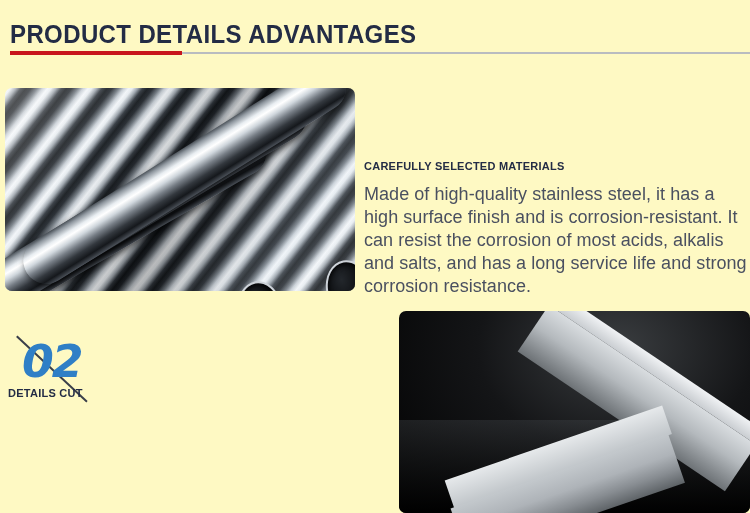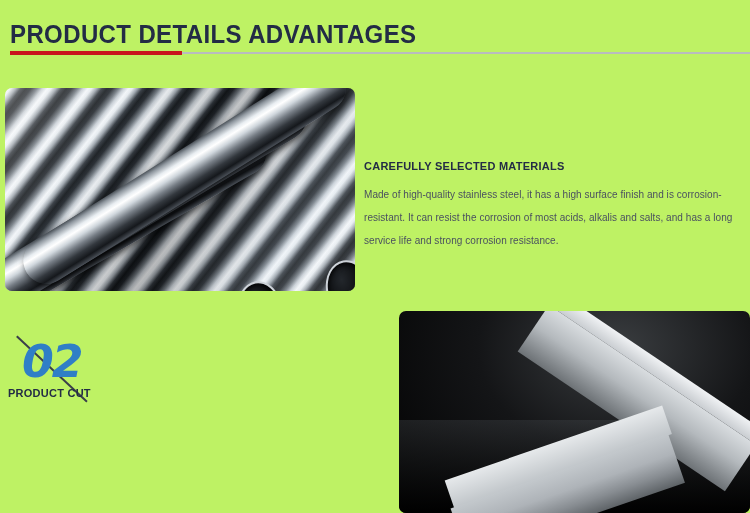--- a/index.html
+++ b/index.html
@@ -9,21 +9,21 @@
     height: 513px;
     background: #ffffff;
     font-family: "Liberation Sans", sans-serif;
     overflow: hidden;
   }
 
   .page {
     position: relative;
     width: 750px;
     height: 513px;
-    background: #bef264;
+    background: #fef9c3;
   }
 
   
   .header {
     position: absolute;
     left: 0; top: 0;
     width: 750px;
     height: 62px;
   }
   .page-title {
@@ -202,21 +202,21 @@
     font-family: "Liberation Sans", sans-serif;
     font-size: 11px;
     font-weight: bold;
     letter-spacing: 0.25px;
     color: #232c45;
     white-space: nowrap;
   }
   .feat-body {
     position: absolute;
     font-family: "Liberation Sans", sans-serif;
-    font-size: 10px;
+    font-size: 18px;
     line-height: 23px;
     color: #4a5060;
     letter-spacing: 0.05px;
   }
 
   
   .b1-num   { left: 366px; top: 90px; }
   .b1-title { left: 364px; top: 160px; }
   .b1-body  { left: 364px; top: 183px; width: 384px; }
 
@@ -252,21 +252,21 @@
 
   <div class="feat-body b1-body">Made of high-quality stainless steel, it has a high surface finish and is corrosion-resistant. It can resist the corrosion of most acids, alkalis and salts, and has a long service life and strong corrosion resistance.</div>
 
   <div class="numbox b2-num">
     <div class="slash">
         <i></i>
       </div>
     <div class="numglyph">02</div>
   </div>
 
-  <div class="feat-title b2-title">PRODUCT CUT</div>
+  <div class="feat-title b2-title">DETAILS CUT</div>
 
 
   <div class="photo sqtube">
     <div class="sq-floor"></div>
 
     <div class="sq-rear-top"></div>
     <div class="sq-rear"></div>
     <div class="sq-front-top"></div>
     <div class="sq-front"></div>
 

